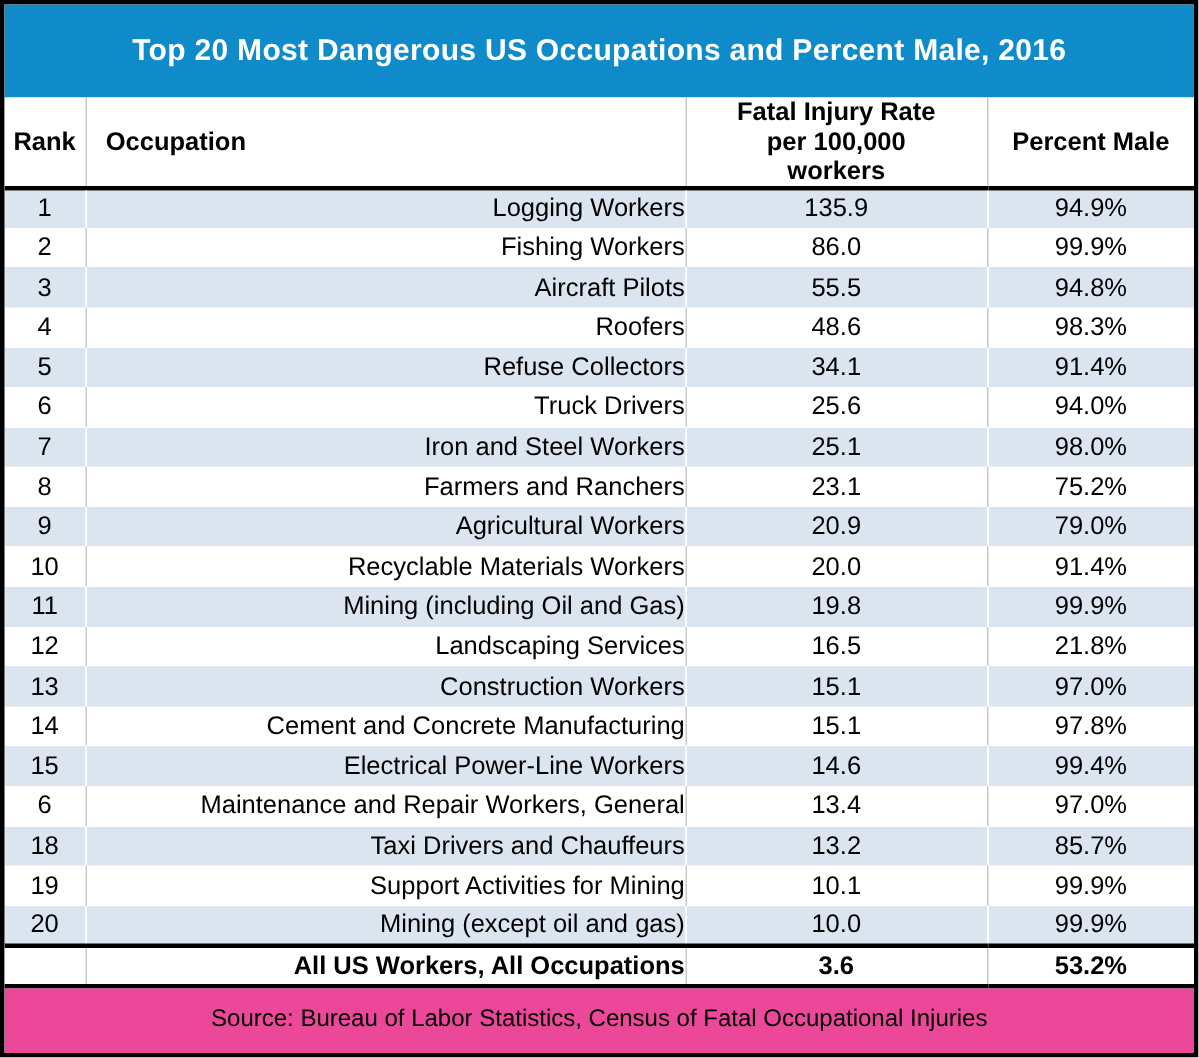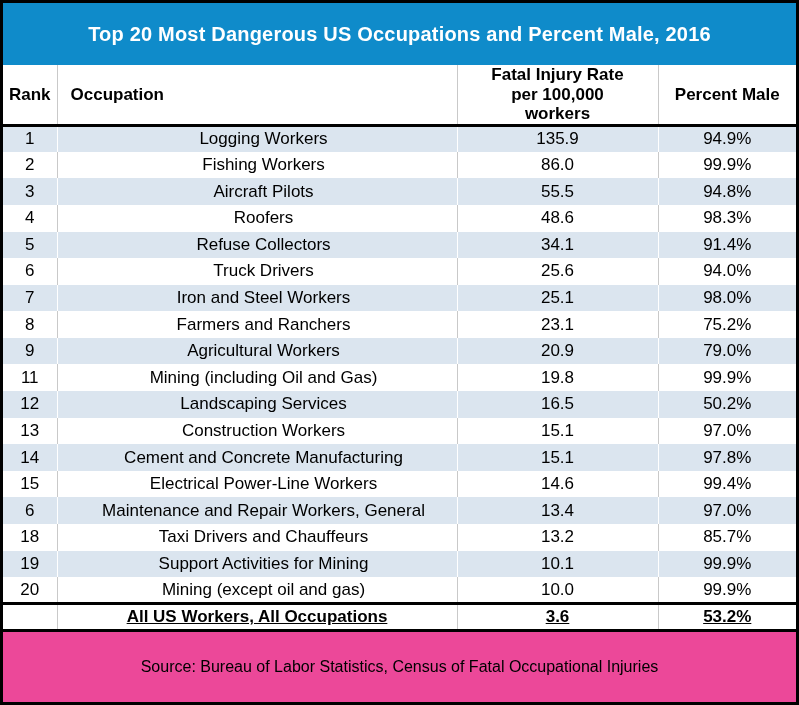--- a/index.html
+++ b/index.html
@@ -70,34 +70,33 @@
     vertical-align: middle;
     white-space: nowrap;
     overflow: hidden;
   }
   tbody tr:nth-child(odd) { background: var(--row-alt); }
   tbody tr:nth-child(even) { background: #ffffff; }
   tbody td + td { border-left: 1px solid var(--sep); }
   tbody tr:nth-child(odd) td + td { border-left-color: #ffffff; }
 
   td.c-rank { text-align: center; }
-  td.c-occ  { text-align: center; padding-left: 13px; }
+  td.c-occ  { text-align: right; padding-left: 13px; }
   td.c-rate, td.c-pct { text-align: center; }
 
   tfoot tr.summary td {
     height: 27px;
     background: #ffffff;
     border-top: 3px solid var(--ink);
     border-bottom: 3px solid var(--ink);
     font-size: 17px;
     font-weight: bold;
     padding: 0;
     vertical-align: middle;
     white-space: nowrap;
-    text-decoration: underline;
   }
   tfoot tr.summary td + td { border-left: 1px solid var(--sep); }
 
   .source-row {
     flex: 1 1 auto;
     display: flex;
     align-items: center;
     justify-content: center;
     background: #ec4899;
     font-size: 16px;
@@ -185,33 +184,39 @@
     <td class="c-pct">75.2%</td>
   </tr>
 
   <tr>
     <td class="c-rank">9</td>
     <td class="c-occ">Agricultural Workers</td>
     <td class="c-rate">20.9</td>
     <td class="c-pct">79.0%</td>
   </tr>
 
+  <tr>
+    <td class="c-rank">10</td>
+    <td class="c-occ">Recyclable Materials Workers</td>
+    <td class="c-rate">20.0</td>
+    <td class="c-pct">91.4%</td>
+  </tr>
 
   <tr>
     <td class="c-rank">11</td>
     <td class="c-occ">Mining (including Oil and Gas)</td>
     <td class="c-rate">19.8</td>
     <td class="c-pct">99.9%</td>
   </tr>
 
   <tr>
     <td class="c-rank">12</td>
     <td class="c-occ">Landscaping Services</td>
     <td class="c-rate">16.5</td>
-    <td class="c-pct">50.2%</td>
+    <td class="c-pct">21.8%</td>
   </tr>
 
   <tr>
     <td class="c-rank">13</td>
     <td class="c-occ">Construction Workers</td>
     <td class="c-rate">15.1</td>
     <td class="c-pct">97.0%</td>
   </tr>
 
   <tr>

